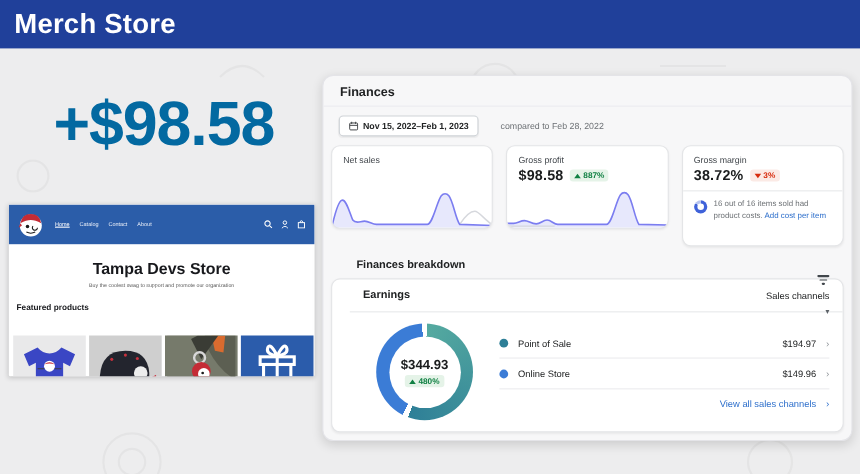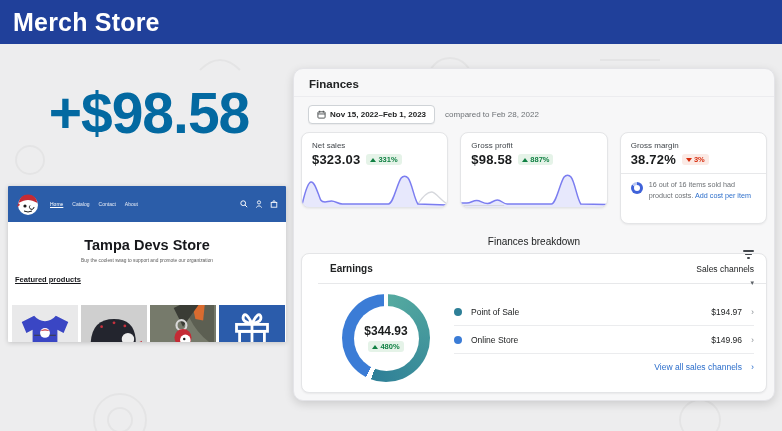--- a/index.html
+++ b/index.html
@@ -37,39 +37,39 @@
     height:36px; background:#2b5da9; display:flex; align-items:center; padding:0 8px;
   }
   .store-logo { width:24px; height:24px; flex:0 0 auto; }
   .store-links { display:flex; gap:9px; margin-left:10px; }
   .store-links span { color:#e8edf7; font-size:5px; }
   .store-links span:first-child { color:#fff; text-decoration:underline; }
   .store-nav-spacer { flex:1; }
   .store-nav-icons { display:flex; gap:7px; align-items:center; }
   .store-title { text-align:center; margin-top:15px; font-size:14.5px; font-weight:800; color:#17181c; }
   .store-subtitle { text-align:center; margin-top:5px; font-size:4.8px; color:#5a5a5a; }
-  .featured-label { margin:12px 0 16px 7px; font-size:7.5px; font-weight:800; color:#17181c;text-decoration:underline; }
+  .featured-label { margin:12px 0 16px 7px; font-size:7.5px; font-weight:800; color:#17181c; }
   .products { display:flex; gap:3px; padding:5px 4px 0 4px; }
   .product { width:66px; }
   .product-img { position:relative; width:66px; height:62px; overflow:hidden; }
   .product-name { font-size:4.6px; color:#2a2a2a; margin-top:4px; padding:0 2px; }
   .product-price { font-size:4.8px; font-weight:700; color:#111; margin-top:2px; padding:0 2px; }
   .soldout {
     position:absolute; left:3px; bottom:3px; background:#121212; color:#fff;
     font-size:4.2px; padding:1.5px 4px; border-radius:6px;
   }
 
   
   .finances {
     position:absolute; left:293px; top:68px; width:482px; height:333px;
     background:#f7f7f8; border:1px solid #e4e4e8; border-radius:10px;
     box-shadow:0 3px 10px rgba(0,0,0,.14);
   }
   .fin-title { padding:9px 15px 6px; font-size:11.5px; font-weight:700; color:#202223; border-bottom:1px solid #ececef; }
-  .date-row { display:flex; align-items:center; gap:10px; padding:8px 14px 6px; }
+  .date-row { display:flex; align-items:center; gap:20px; padding:8px 14px 6px; }
   .date-btn {
     display:flex; align-items:center; gap:4px; background:#fff;
     border:1px solid #cfd3d7; border-radius:4px; padding:4px 8px;
     font-size:8px; font-weight:700; color:#202223; box-shadow:0 1px 1px rgba(0,0,0,.05);
   }
   .compared { font-size:8px; color:#6d7175; }
   .metric-row { display:flex; gap:12px; margin:2px 7px 0; align-items:flex-start; }
   .metric-card {
     position:relative; width:148px; height:76px; background:#fff;
     border:1px solid #e4e5e7; border-radius:8px; overflow:hidden;
@@ -87,21 +87,21 @@
   .tri-down { width:0; height:0; border-left:3px solid transparent; border-right:3px solid transparent; border-top:4px solid #d72c0d; }
   .sparkline { position:absolute; left:0; right:0; bottom:0; height:40px; width:100%; z-index:1; }
   .margin-divider { border-top:1px solid #e7e8ea; margin-top:6px; }
   .margin-note { display:flex; gap:6px; padding:6px 10px 0; align-items:flex-start; }
   .note-donut { width:12px; height:12px; border-radius:50%; flex:0 0 auto; margin-top:2px;
     background:conic-gradient(#3f62d9 0deg 300deg, #b9c6f0 300deg 360deg); position:relative; }
   .note-donut::after { content:""; position:absolute; left:3px; top:3px; width:6px; height:6px; background:#fff; border-radius:50%; }
   .note-text { font-size:7.2px; color:#6d7175; line-height:1.5; }
   .note-link { color:#2c6ecb; }
 
-  .breakdown-title { margin:12px 20px 0; font-size:10px; font-weight:400; color:#202223;text-align:center; }
+  .breakdown-title { margin:12px 30px 0; font-size:10px; font-weight:700; color:#202223; }
 
   .earnings-card {
     margin:6px 7px 0; height:140px; background:#fff;
     border:1px solid #e4e5e7; border-radius:8px; box-shadow:0 1px 2px rgba(0,0,0,.06);padding-left:16px;
   }
   .earn-head { height:30px; display:flex; align-items:center; padding:0 12px; border-bottom:1px solid #e7e8ea; }
   .earn-title { font-size:10px; font-weight:600; color:#202223; flex:1; }
   .channels-btn { display:flex; align-items:flex-end; gap:5px; font-size:8.5px; color:#202223;flex-direction:column; }
   .filter-icon { display:inline-flex; flex-direction:column; gap:2px; align-items:center; }
   .filter-icon i { display:block; height:1.4px; background:#41464b; border-radius:1px; }
@@ -275,27 +275,20 @@
         <span>Nov 15, 2022–Feb 1, 2023</span>
       </div>
       <span class="compared">compared to Feb 28, 2022</span>
     </div>
 
     <div class="metric-row">
 
       <div class="metric-card">
         <div class="metric-head">
           <div class="metric-label">Net sales</div>
-          <div class="metric-valrow">
-            <span class="metric-value">$323.03</span>
-            <span class="badge up">
-              <span class="tri-up"></span>
-              <span>331%</span>
-            </span>
-          </div>
         </div>
         <svg class="sparkline" viewBox="0 0 148 40" preserveAspectRatio="none">
           <path d="M0 38 C2 30 5 16 9 15 C13 14 16 26 19 33 C22 37 26 34 30 34 C34 34 37 37 41 37 L88 37 C93 37 97 16 101 11 C103 8.5 106 8.5 108 11 C112 16 114 31 118 37 L148 38 L148 40 L0 40 Z" fill="rgba(124,126,240,0.18)"></path>
           <path d="M118 37 C124 28 128 25 132 25 C136 25 141 33 148 37" fill="none" stroke="#d6d8dd" stroke-width="1.3"></path>
           <path d="M0 38 C2 30 5 16 9 15 C13 14 16 26 19 33 C22 37 26 34 30 34 C34 34 37 37 41 37 L88 37 C93 37 97 16 101 11 C103 8.5 106 8.5 108 11 C112 16 114 31 118 37 L148 38" fill="none" stroke="#7b7df0" stroke-width="1.5"></path>
         </svg>
       </div>
 
       <div class="metric-card">
         <div class="metric-head">

